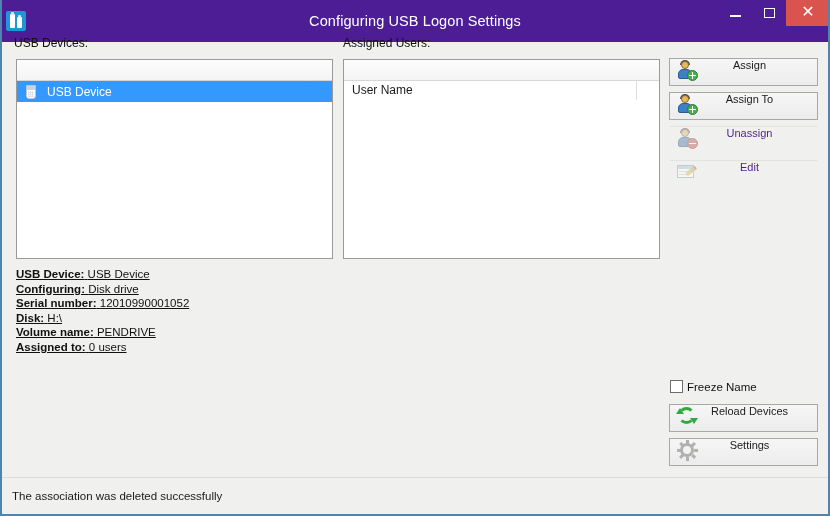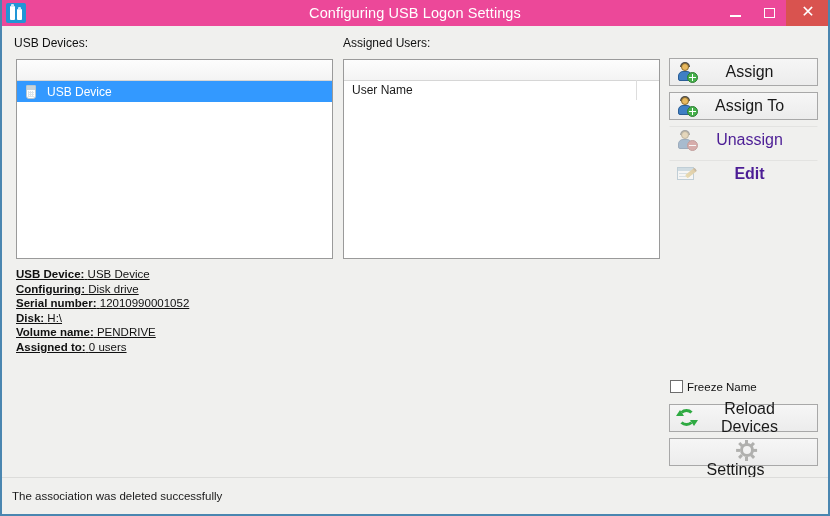--- a/index.html
+++ b/index.html
@@ -23,22 +23,22 @@
     border-bottom: 2px solid #4a86b0;
     overflow: hidden;
   }
 
   
   #titlebar {
     position: absolute;
     left: -2px;
     top: 0;
     width: 830px;
-    height: 26px;
-    background: #ec4899;
+    height: 42px;
+    background: #4c1d95;
     display: flex;
     align-items: center;
   }
   #app-icon {
     width: 20px;
     height: 20px;
     margin-left: 6px;
     background: #2196d6;
     border-radius: 2px;
     position: relative;
@@ -199,22 +199,21 @@
       repeating-linear-gradient(90deg, #dbe4e9 0 1px, transparent 1px 2px);
   }
 
   
   .btn {
     position: absolute;
     box-sizing: border-box;
     background: linear-gradient(to bottom, #f6f6f6 0%, #ececec 100%);
     border: 1px solid #a8a8a8;
     display: flex;
-    align-items: center;
-    font-size: 16px;
+    font-size: 11px;
     color: #1a1a1a;
   }
   .btn.flat {
     background: #f0f0ee;
     border: 1px solid transparent;
     border-top: 1px solid #e3e3e1;
     color: #4c1d95;
   }
   .btn .btn-icon {
     width: 22px;
@@ -501,21 +500,21 @@
       <span class="hair"></span>
         <span class="head"></span>
         <span class="body"></span>
       <span class="badge minus">
           <span class="h"></span>
         </span>
     </span>
     <span class="btn-label">Unassign</span>
   </div>
 
-  <div class="btn flat" style="left:667px; top:160px; width:149px; height:28px;font-weight:bold;">
+  <div class="btn flat" style="left:667px; top:160px; width:149px; height:28px;">
     <span class="btn-icon ic-edit dim">
       <span class="pad"></span>
         <span class="lines"></span>
         <span class="pencil"></span>
     </span>
     <span class="btn-label">Edit</span>
   </div>
 
   <div id="details">
     <div class="d-row">
@@ -551,21 +550,21 @@
 
   <div class="btn" style="left:667px; top:404px; width:149px; height:28px;">
     <span class="btn-icon ic-reload">
       <span class="arc"></span>
         <span class="tri1"></span>
         <span class="tri2"></span>
     </span>
     <span class="btn-label">Reload Devices</span>
   </div>
 
-  <div class="btn" style="left:667px; top:438px; width:149px; height:28px;flex-direction:column;">
+  <div class="btn" style="left:667px; top:438px; width:149px; height:28px;">
     <span class="btn-icon ic-gear">
       <span class="tooth">
           <i class="t"></i>
           <i class="b"></i>
         </span>
       <span class="tooth r1">
           <i class="t"></i>
           <i class="b"></i>
         </span>
       <span class="tooth r2">

